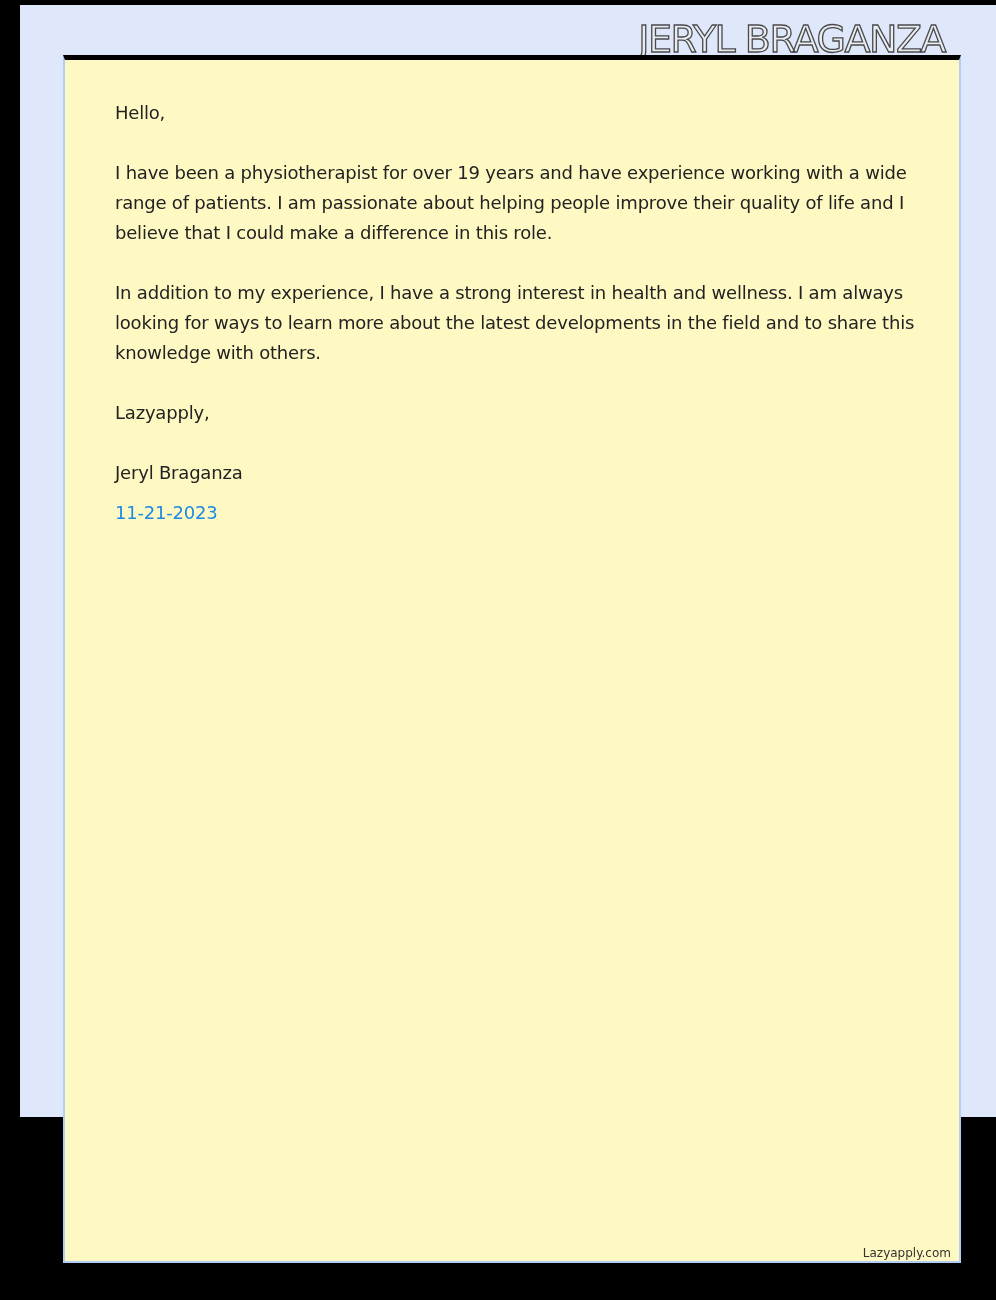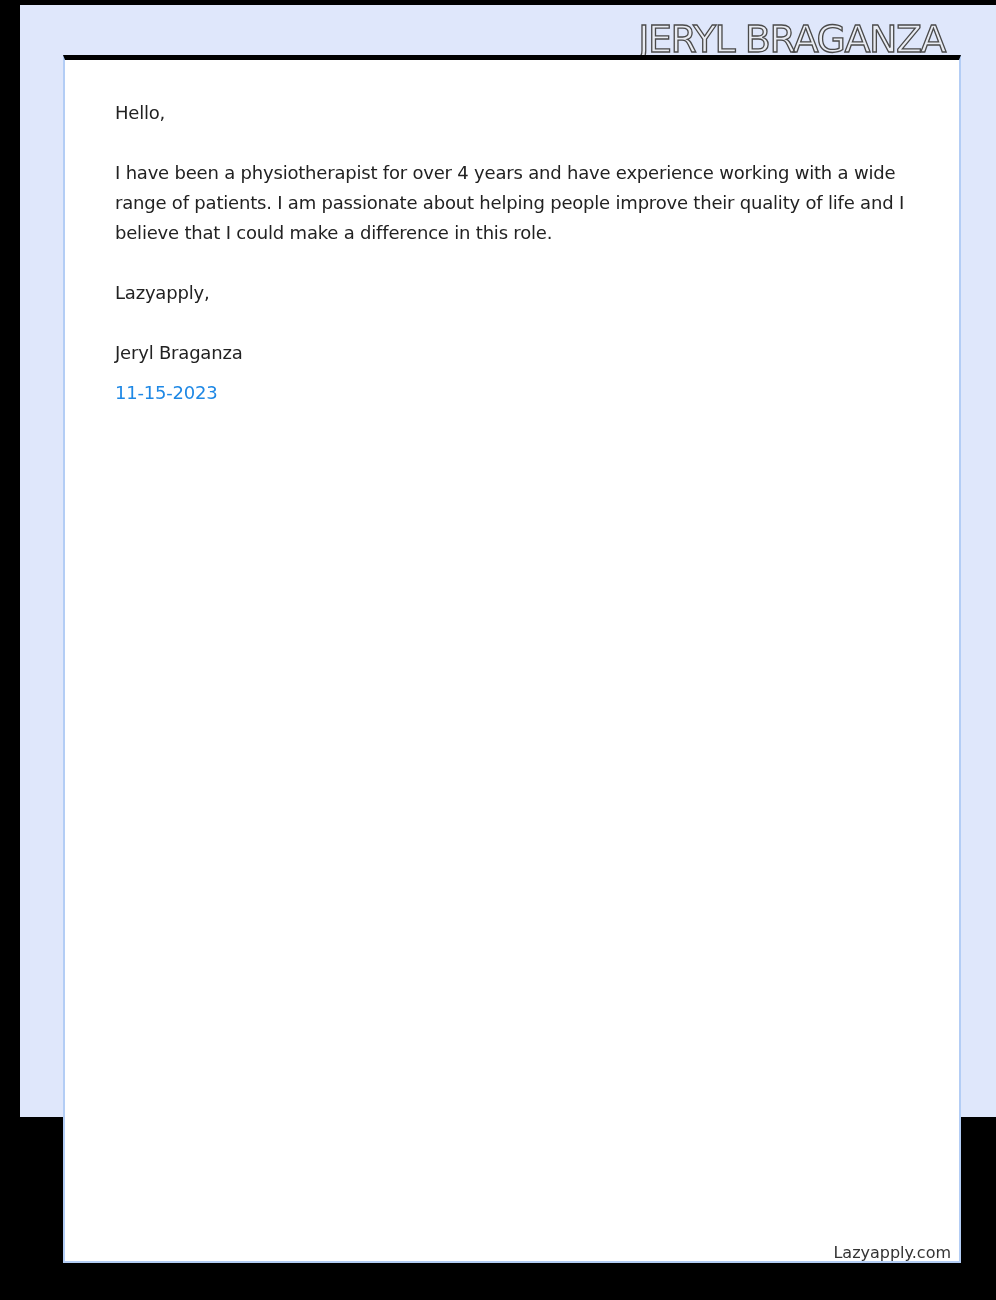--- a/index.html
+++ b/index.html
@@ -24,21 +24,21 @@
       letter-spacing: -1.5px;
       color: #e9ecf3;
       -webkit-text-stroke: 1.3px #4a4a4a;
       line-height: 44px;
       white-space: nowrap;
     }
     .card {
       position: absolute;
       left: 43px; top: 50px;
       width: 894px; height: 1201px;
-      background: #ffffff;
+      background: #fef9c3;
       border-top: 5px solid #000;
       border-left: 2px solid #b3cdf5;
       border-right: 2px solid #b3cdf5;
       border-bottom: 2px solid #b3cdf5;
       box-sizing: content-box;
     }
     .body {
       position: absolute;
       left: 50px; top: 38px;
       width: 800px;
@@ -46,34 +46,35 @@
       line-height: 30px;
       color: #222;
       letter-spacing: -0.2px;
     }
     .body p { margin: 0 0 30px 0; }
     .body p.sig { margin-bottom: 10px; }
     .date { color: #1e88e5; margin: 0; }
     .footer {
       position: absolute;
       right: 8px; bottom: 0px;
-      font-size: 16px;
+      font-size: 12px;
       color: #333;
       line-height: 16px;
     }
   </style>
 </head>
 <body>
 
 <div class="frame">
   <div class="name">JERYL BRAGANZA</div>
 
   <div class="card">
     <div class="body">
       <p>Hello,</p>
-      <p>I have been a physiotherapist for over 4 years and have experience working with a wide range of patients. I am passionate about helping people improve their quality of life and I believe that I could make a difference in this role.</p>
+      <p>I have been a physiotherapist for over 19 years and have experience working with a wide range of patients. I am passionate about helping people improve their quality of life and I believe that I could make a difference in this role.</p>
+      <p>In addition to my experience, I have a strong interest in health and wellness. I am always looking for ways to learn more about the latest developments in the field and to share this knowledge with others.</p>
       <p>Lazyapply,</p>
       <p class="sig">Jeryl Braganza</p>
-      <p class="date">11-15-2023</p>
+      <p class="date">11-21-2023</p>
     </div>
     <div class="footer">Lazyapply.com</div>
   </div>
 </div>
 
 </body></html>

